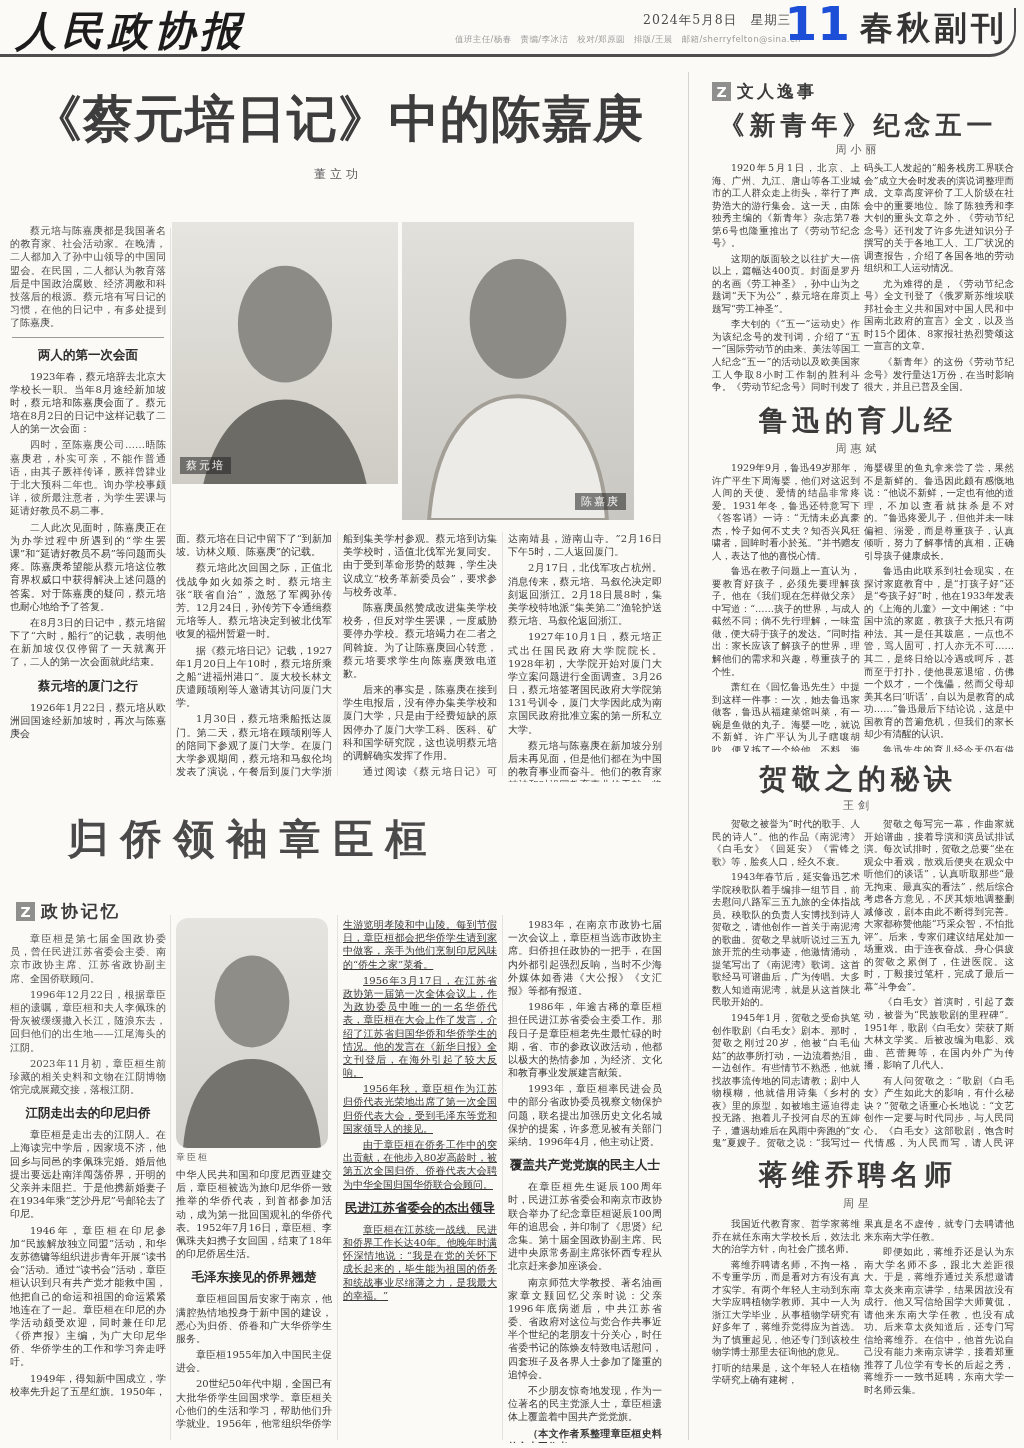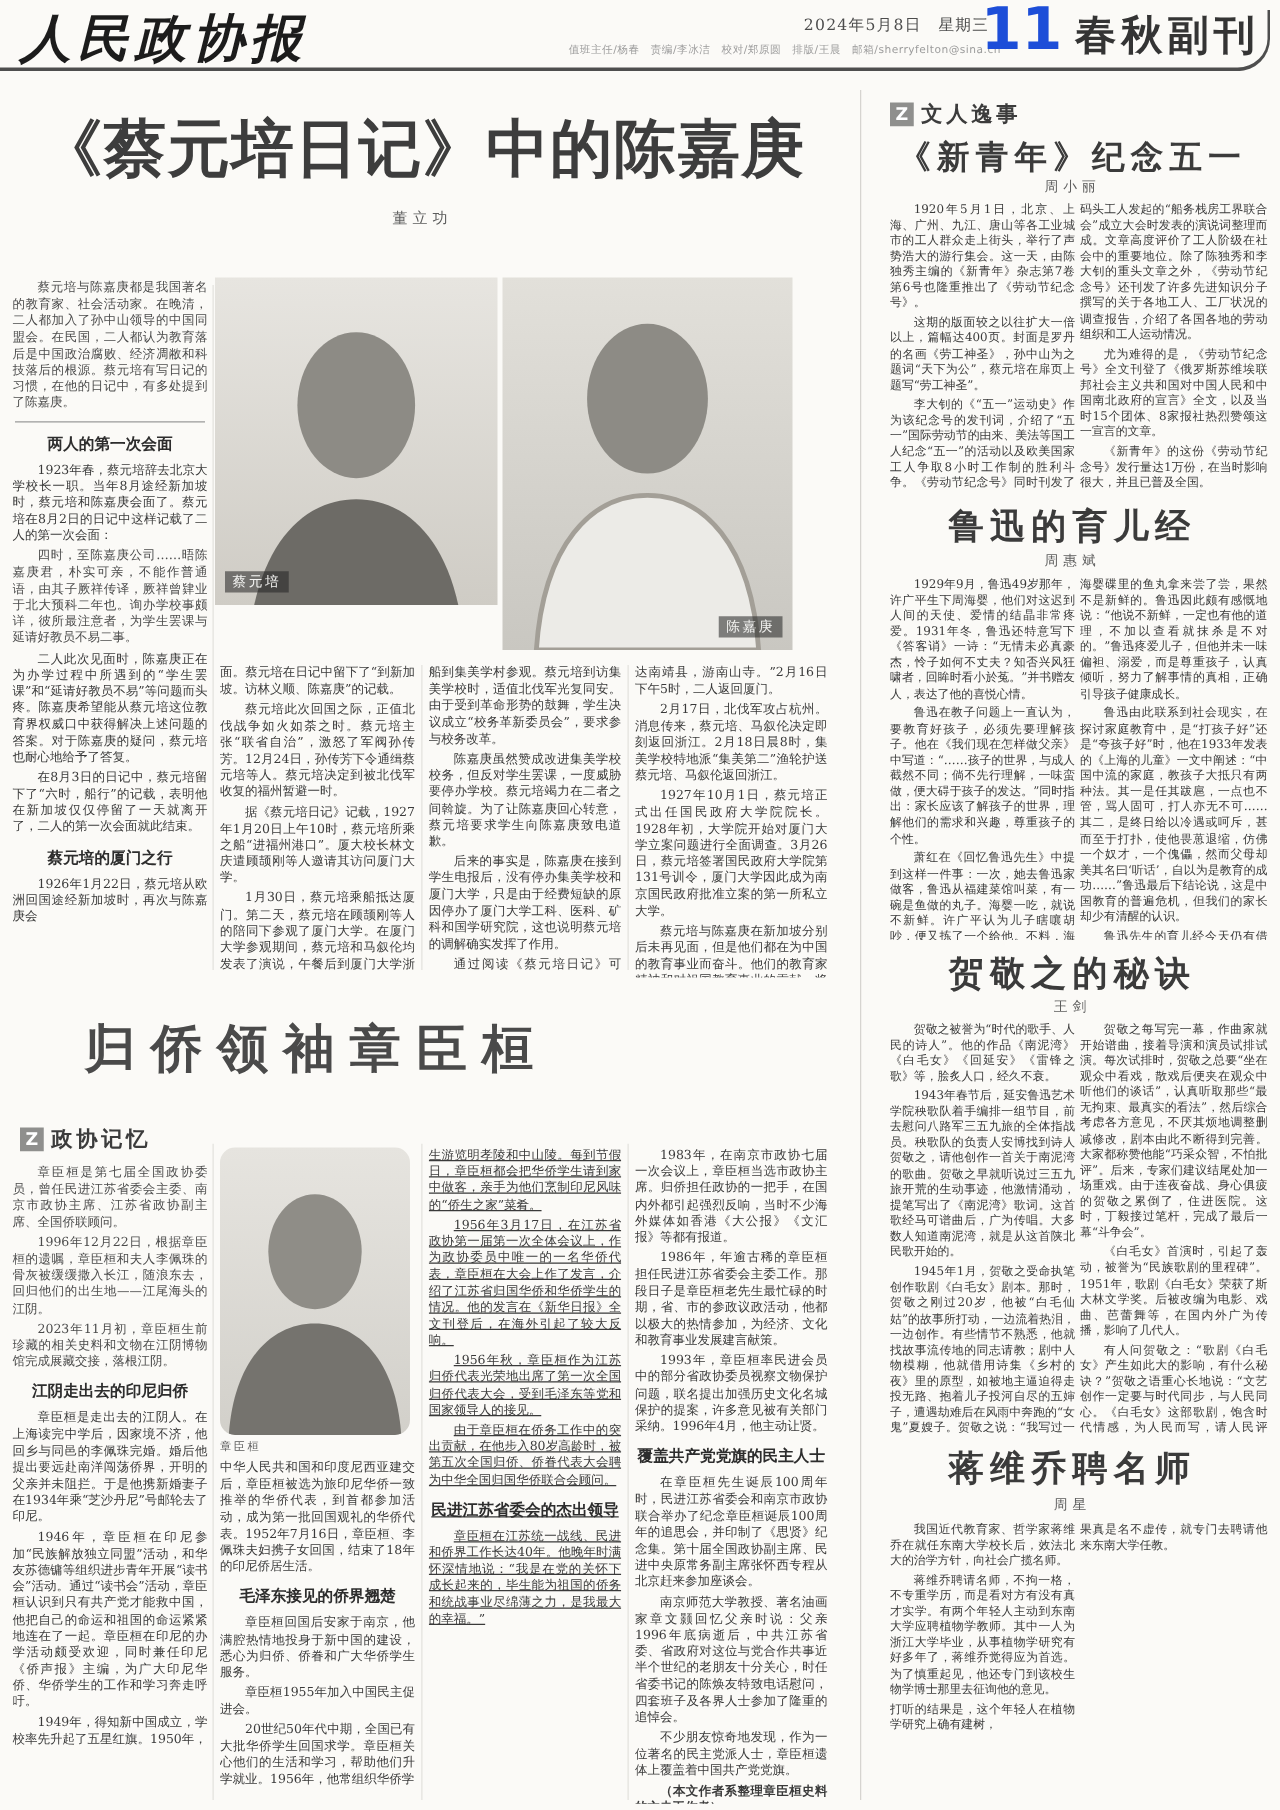--- a/index.html
+++ b/index.html
@@ -171,20 +171,21 @@
 
   <div class="abs stitle" style="left:700px;top:1156px;width:316px;">蒋维乔聘名师</div>
   <div class="abs byline" style="left:700px;top:1196px;width:316px;font-size:11px;">周星</div>
   <div class="abs tcol rcol" style="left:712px;top:1218px;width:148px;height:222px;">
     <p>我国近代教育家、哲学家蒋维乔在就任东南大学校长后，效法北大的治学方针，向社会广揽名师。</p>
     <p>蒋维乔聘请名师，不拘一格，不专重学历，而是看对方有没有真才实学。有两个年轻人主动到东南大学应聘植物学教师。其中一人为浙江大学毕业，从事植物学研究有好多年了，蒋维乔觉得应为首选。为了慎重起见，他还专门到该校生物学博士那里去征询他的意见。</p>
     <p class="cont">打听的结果是，这个年轻人在植物学研究上确有建树，</p>
   </div>
   <div class="abs tcol rcol" style="left:864px;top:1218px;width:150px;height:222px;">
     <p class="cont">果真是名不虚传，就专门去聘请他来东南大学任教。</p>
+    <p>即便如此，蒋维乔还是认为东南大学名师不多，跟北大差距很大。于是，蒋维乔通过关系想邀请章太炎来南京讲学，结果因故没有成行。他又写信给国学大师黄侃，请他来东南大学任教，也没有成功。后来章太炎知道后，还专门写信给蒋维乔。在信中，他首先说自己没有能力来南京讲学，接着郑重推荐了几位学有专长的后起之秀，蒋维乔一一致书延聘，东南大学一时名师云集。</p>
   </div>
 
   <div class="abs btitle" style="left:8px;top:812px;width:490px;">归侨领袖章臣桓</div>
   <div class="abs ztag" style="left:16px;top:900px;">
     <span class="zbox">Z</span>
     <span class="zlabel">政协记忆</span>
   </div>
 
   <div class="abs tcol" style="left:10px;top:932px;width:156px;height:508px;">
     <p class="kai">章臣桓是第七届全国政协委员，曾任民进江苏省委会主委、南京市政协主席、江苏省政协副主席、全国侨联顾问。</p>

